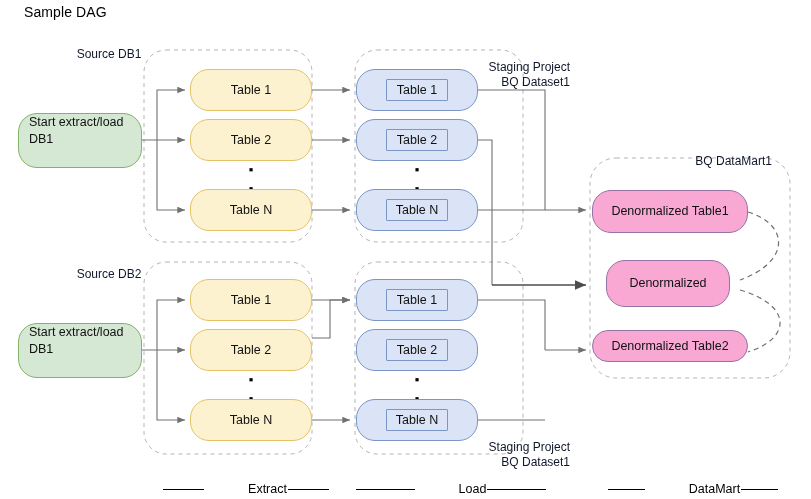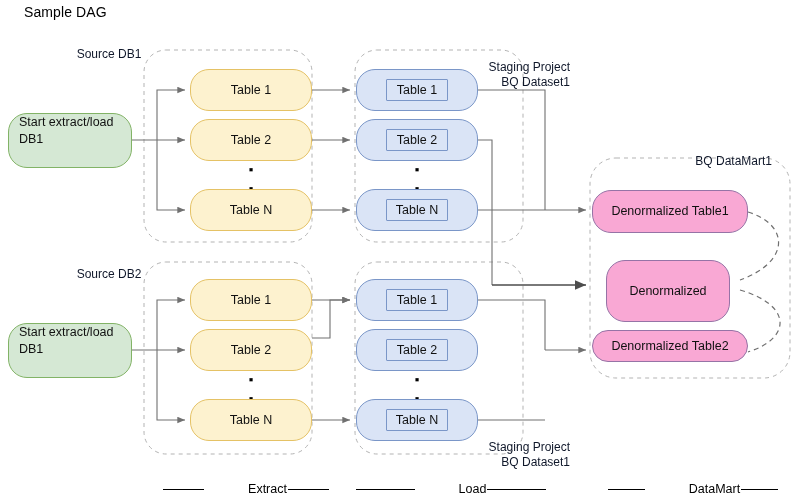--- a/index.html
+++ b/index.html
@@ -104,21 +104,21 @@
     white-space: nowrap;
   }
   .phase .bar {
     flex: 1 1 auto;
     height: 0;
     border-top: 1px solid #000;
   }
   .phase .txt { padding: 0 1px; margin-left: 43px; }
   .two-line { flex-direction: column; justify-content: center; }
   .two-line > span { display: block; width: 100%; text-align: center; }
-  .multi { display: block; }
+  .multi { display: block; margin-left: 10px; }
 </style>
 </head>
 <body>
 
 <div id="canvas">
 
   <svg id="wires" viewBox="0 0 811 499">
     <defs>
       <marker id="arrow" markerWidth="8" markerHeight="8" refX="7" refY="3" orient="auto" markerUnits="strokeWidth">
         <path d="M0,0 L7,3 L0,6 z" fill="#707070"></path>
@@ -244,21 +244,21 @@
     <div>Staging Project</div>
     <div>BQ Dataset1</div>
   </div>
 
   <div class="grp-label right" style="left:640px; top:154px; width:132px;">
     <div>BQ DataMart1</div>
   </div>
 
   <div class="node purple center" style="left:592px; top:190px; width:156px; height:43px;">Denormalized Table1</div>
 
-  <div class="node purple center two-line" style="left:606px; top:260px; width:124px; height:62px;">
+  <div class="node purple center two-line" style="left:606px; top:260px; width:124px; height:47px;">
     <span>Denormalized</span>
   </div>
 
   <div class="node purple center" style="left:592px; top:330px; width:156px; height:32px;">Denormalized Table2</div>
 
   <div class="phase" style="left:163px; top:482px; width:166px;">
     <span class="bar"></span>
     <span class="txt">Extract</span>
     <span class="bar"></span>
   </div>

